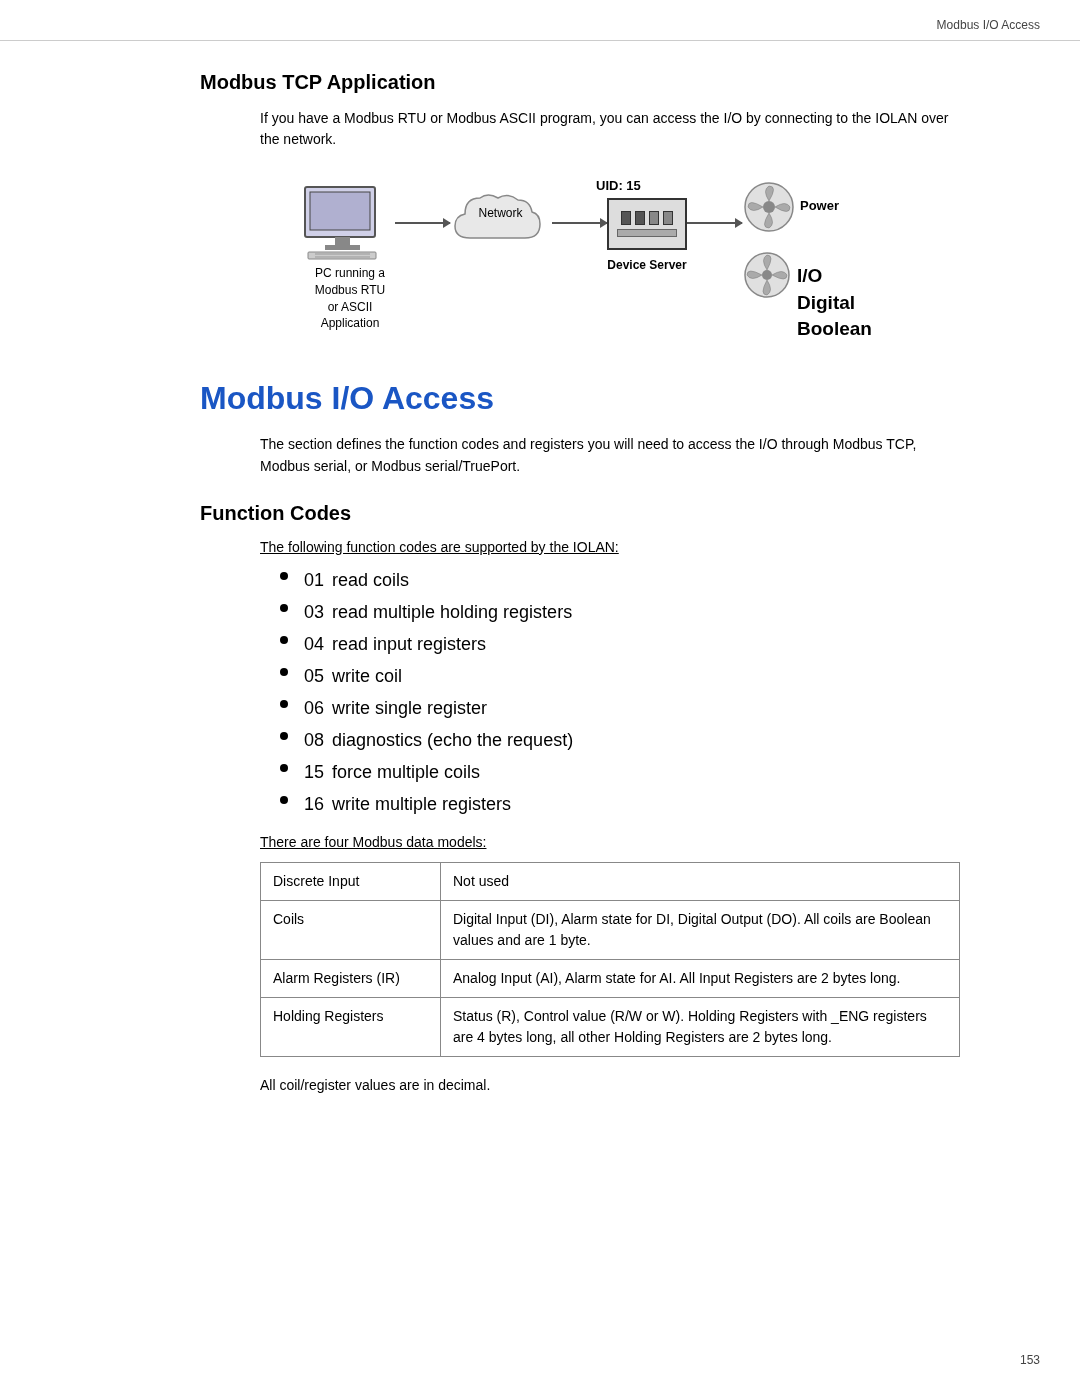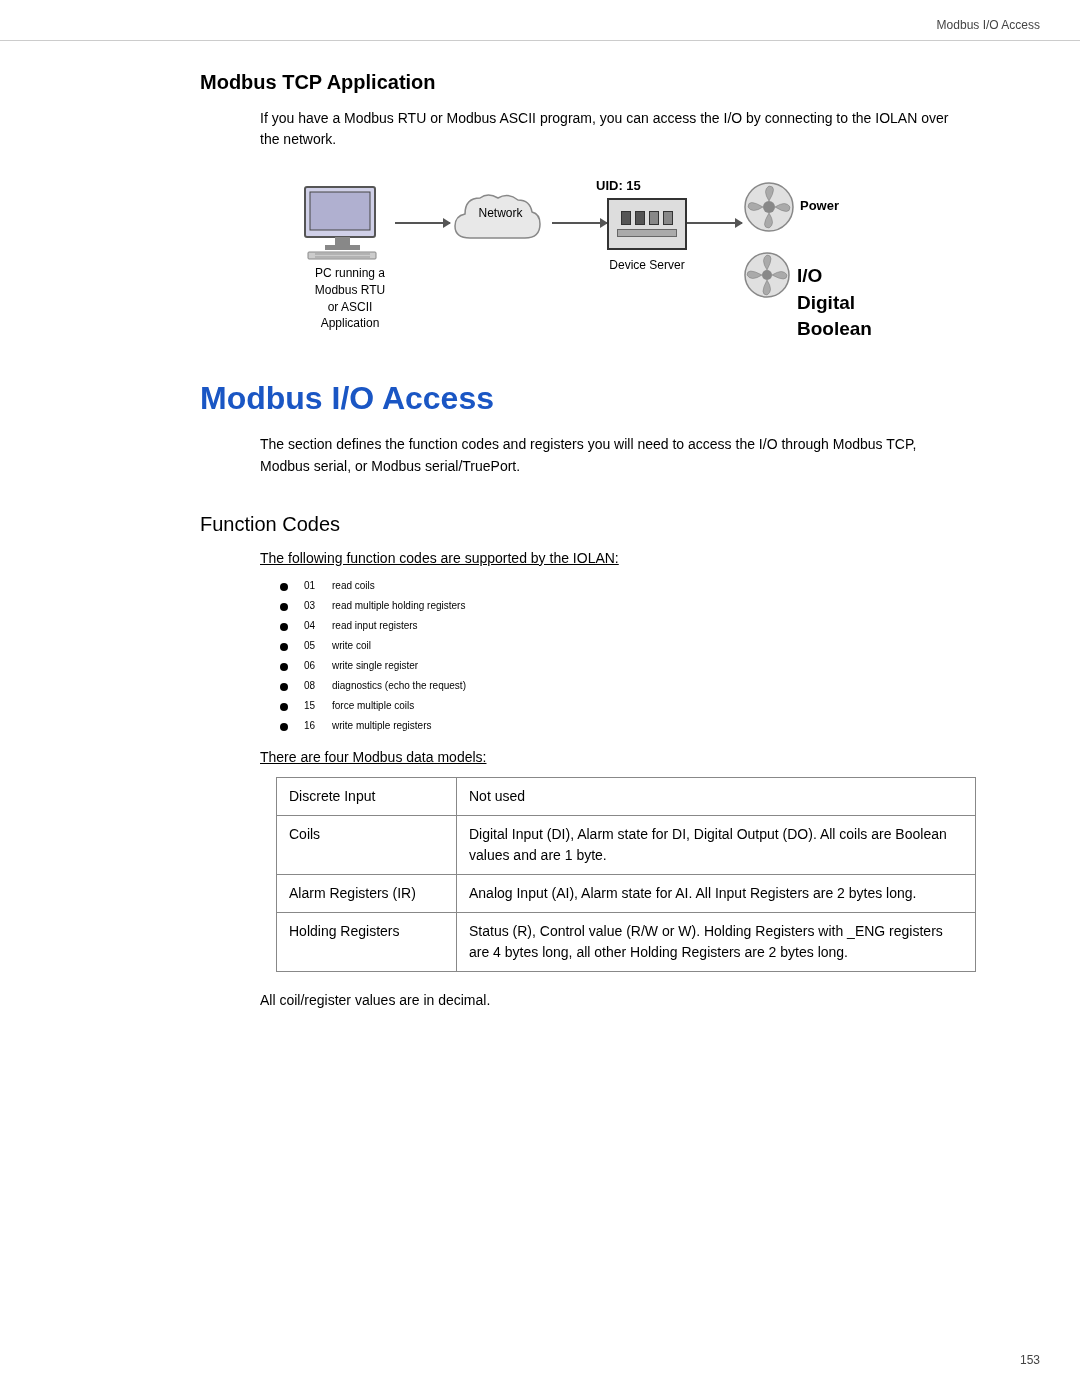--- a/index.html
+++ b/index.html
@@ -79,42 +79,42 @@
       font-size: 32px;
       font-weight: bold;
       color: #1a56c4;
       margin: 30px 0 16px 0;
       border-bottom: none;
     }
 
     .section-body-text {
       font-size: 14px;
       line-height: 1.6;
-      margin-bottom: 35px;
+      margin-bottom: 24px;
       margin-left: 60px;
     }
 
     .sub-section-heading {
       font-size: 20px;
-      font-weight: normal;
+      font-weight: bold;
       margin-bottom: 14px;
       color: #000;
     }
 
     .bullet-list {
       list-style: none;
       margin-left: 80px;
       margin-bottom: 16px;
     }
 
     .bullet-list li {
       display: flex;
       align-items: flex-start;
       margin-bottom: 5px;
-      font-size: 10px;
+      font-size: 18px;
       line-height: 1.5;
     }
 
     .bullet-dot {
       width: 8px;
       height: 8px;
       background: #000;
       border-radius: 50%;
       margin-top: 5px;
       margin-right: 16px;
@@ -131,21 +131,21 @@
       font-size: 14px;
       margin-left: 60px;
       margin-bottom: 12px;
       text-decoration: underline;
     }
 
     
     .data-table {
       width: 100%;
       border-collapse: collapse;
-      margin-left: 76px;
+      margin-left: 60px;
       margin-right: 60px;
       width: calc(100% - 60px);
       margin-bottom: 20px;
       font-size: 14px;
     }
 
     .data-table td {
       border: 1px solid #888;
       padding: 8px 12px;
       vertical-align: top;
@@ -236,21 +236,21 @@
       <div style="position:absolute; left:307px; top:28px; width:80px; height:52px; border:2px solid #333; background:#ddd; display:flex; flex-direction:column; align-items:center; justify-content:center;">
         <div style="display:flex; gap:4px; margin-bottom:4px;">
           <div style="width:10px; height:14px; background:#555; border:1px solid #333;"></div>
           <div style="width:10px; height:14px; background:#555; border:1px solid #333;"></div>
           <div style="width:10px; height:14px; background:#888; border:1px solid #333;"></div>
           <div style="width:10px; height:14px; background:#888; border:1px solid #333;"></div>
         </div>
         <div style="width:60px; height:8px; background:#aaa; border:1px solid #666;"></div>
       </div>
 
-      <div style="position:absolute; left:292px; top:88px; font-size:12px; font-weight:normal; text-align:center; width:110px;">Device Server</div>
+      <div style="position:absolute; left:292px; top:88px; font-size:12px; font-weight:bold; text-align:center; width:110px;">Device Server</div>
 
       <div style="position:absolute; top:52px; left:387px; width:55px; height:2px; background:#555;">
         <div style="position:absolute; right:-1px; top:-4px; border-left:8px solid #555; border-top:5px solid transparent; border-bottom:5px solid transparent;"></div>
       </div>
 
       <div style="position:absolute; left:442px; top:10px;">
         <svg width="55" height="55" viewBox="0 0 55 55">
           <circle cx="27" cy="27" r="24" fill="#e0e0e0" stroke="#888" stroke-width="1.5"></circle>
           <circle cx="27" cy="27" r="6" fill="#888"></circle>
 

